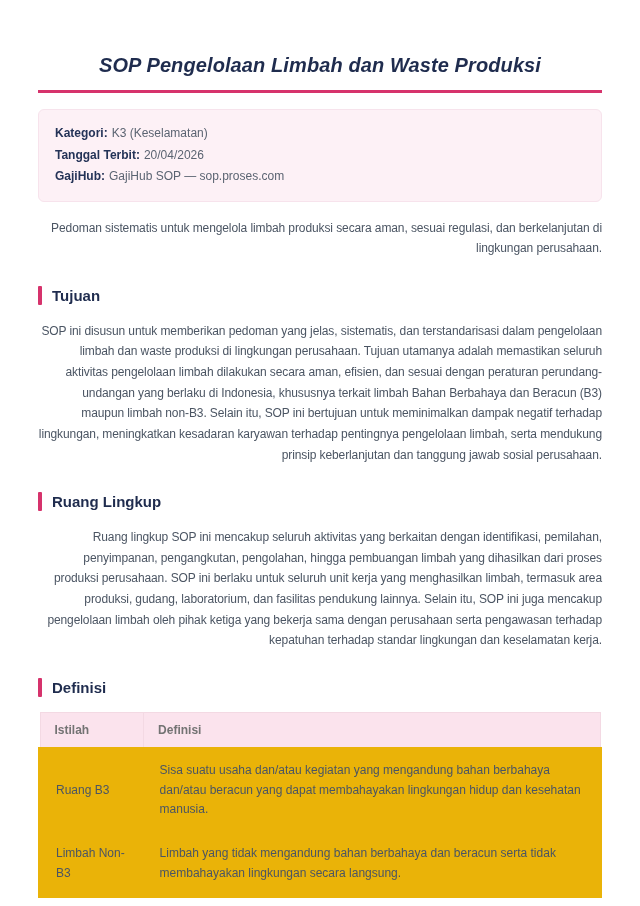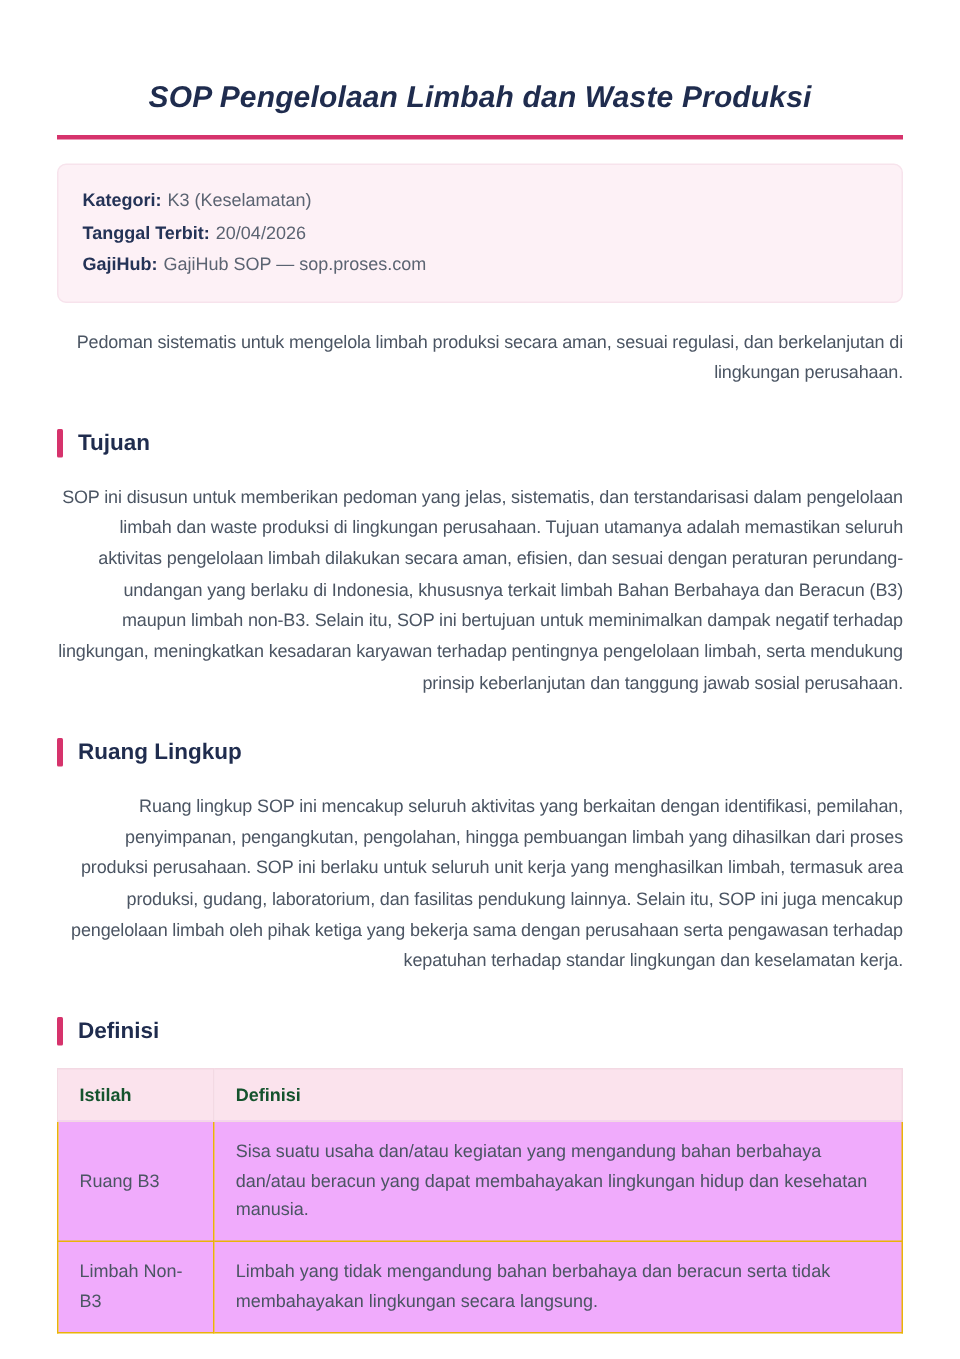--- a/index.html
+++ b/index.html
@@ -75,34 +75,34 @@
     color: #1f2c4e;
   }
   .definisi-table {
     margin-top: 15px;
     width: 100%;
     border-collapse: collapse;
     border: 1px solid #f3d9e3;
   }
   .definisi-table th {
     background: #fbe3ed;
-    color: #14532d;
+    color: #737373;
     font-size: 12px;
     font-weight: bold;
     text-align: left;
     padding: 10px 14px;
     border: 1px solid #f3d9e3;
   }
   .definisi-table td {
-    background: #f0abfc;
+    background: #eab308;
     color: #4b5563;
     font-size: 12px;
     line-height: 1.65;
     padding: 10px 14px;
-    border: 1px solid #eab308;
+    border: 4px solid #eab308;
     vertical-align: middle;
   }
   .definisi-table .col-istilah { width: 18.5%; }
 </style>
 </head>
 <body>
 
 <div class="page">
 
   <h1 class="doc-title">SOP Pengelolaan Limbah dan Waste Produksi</h1>

